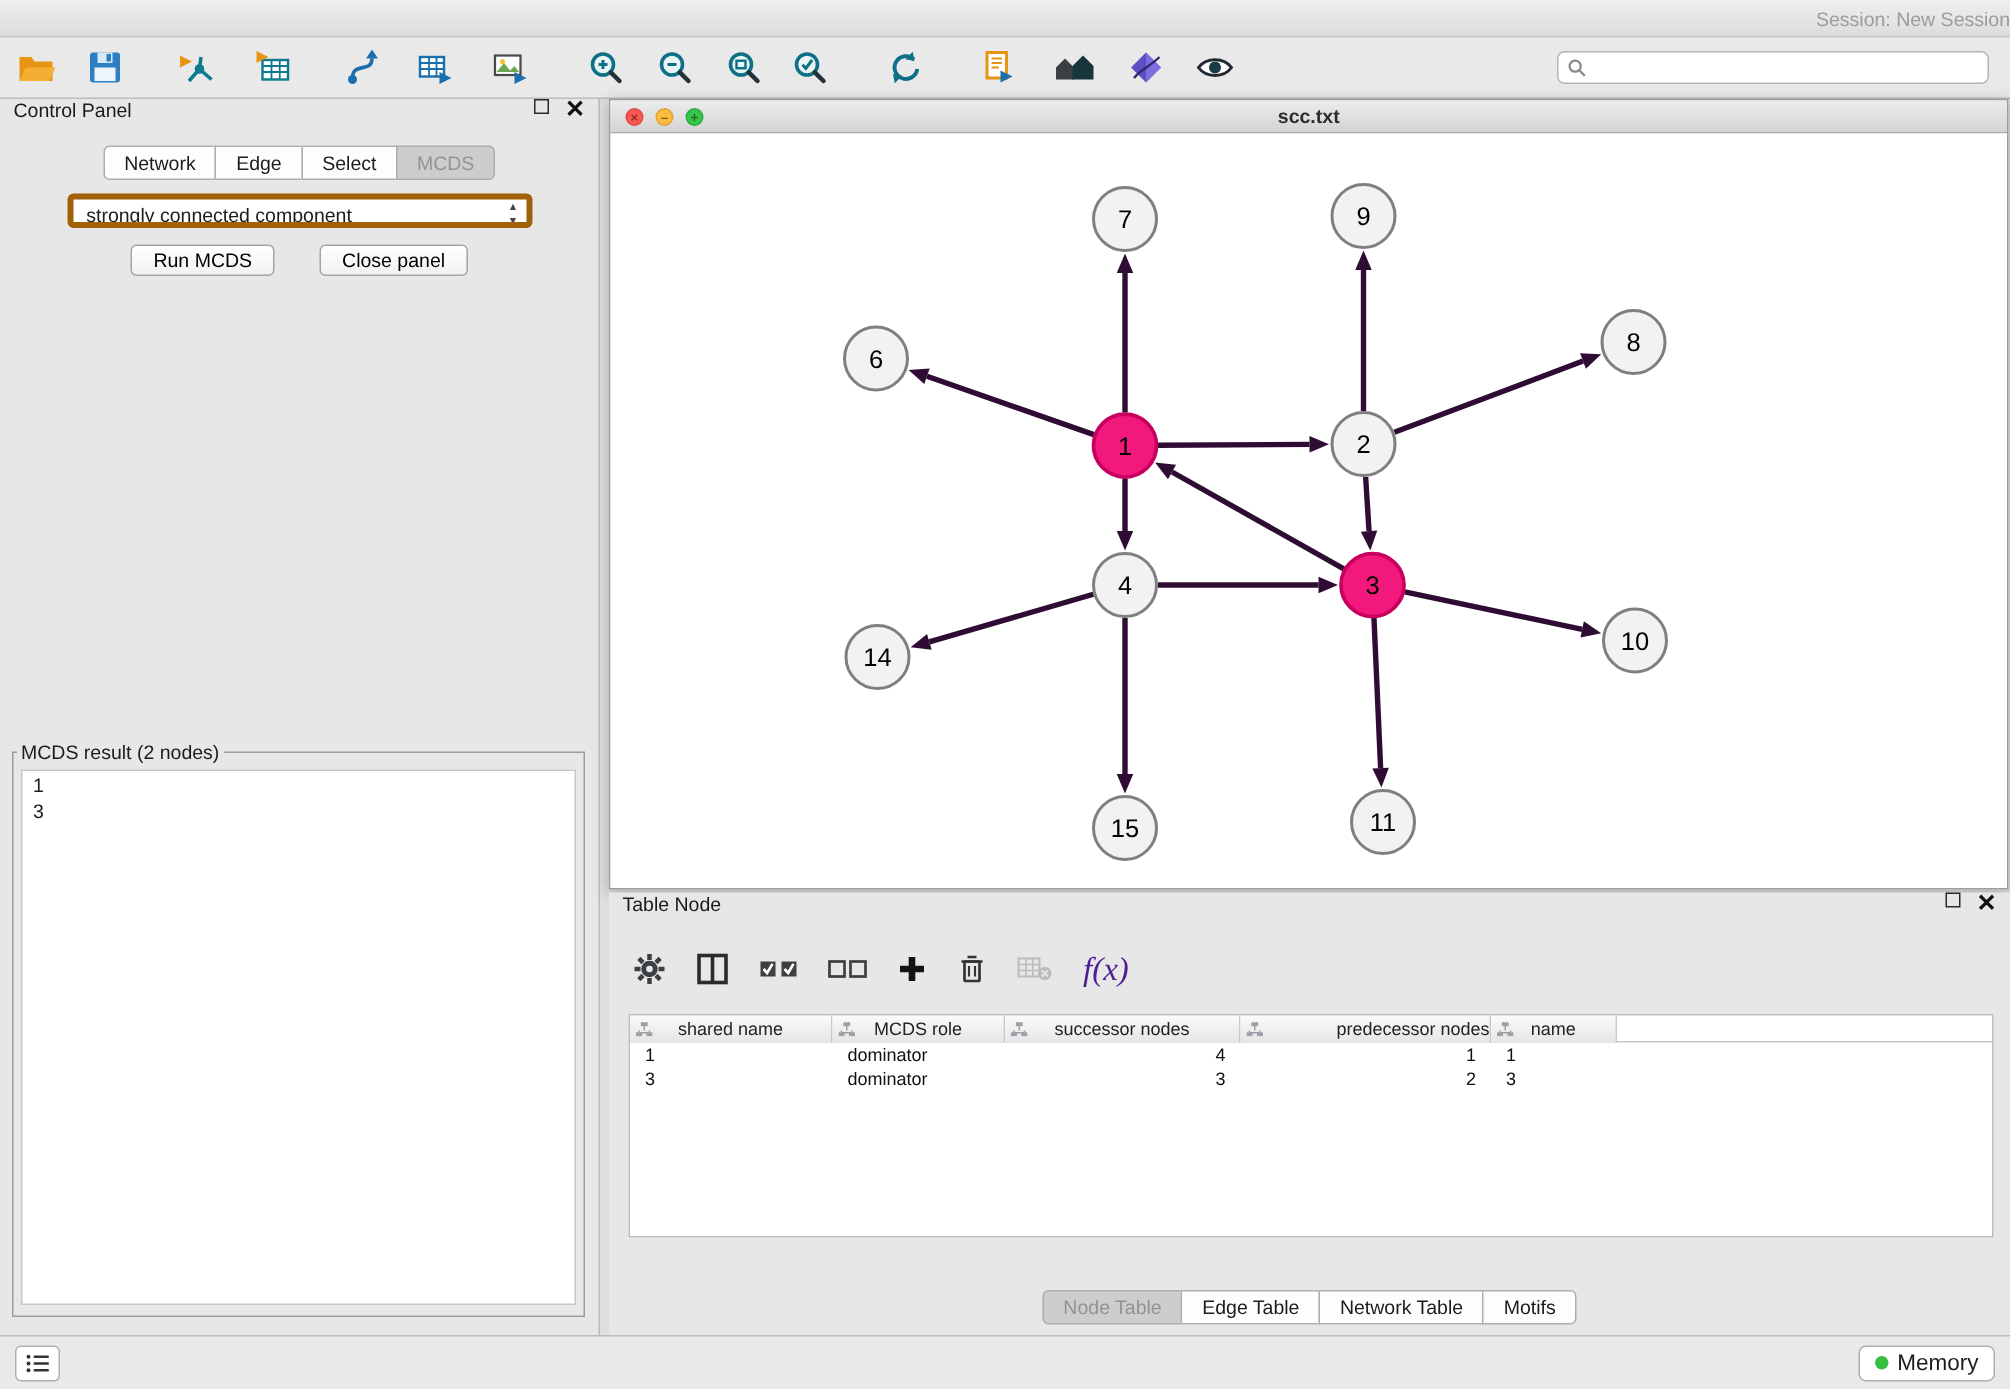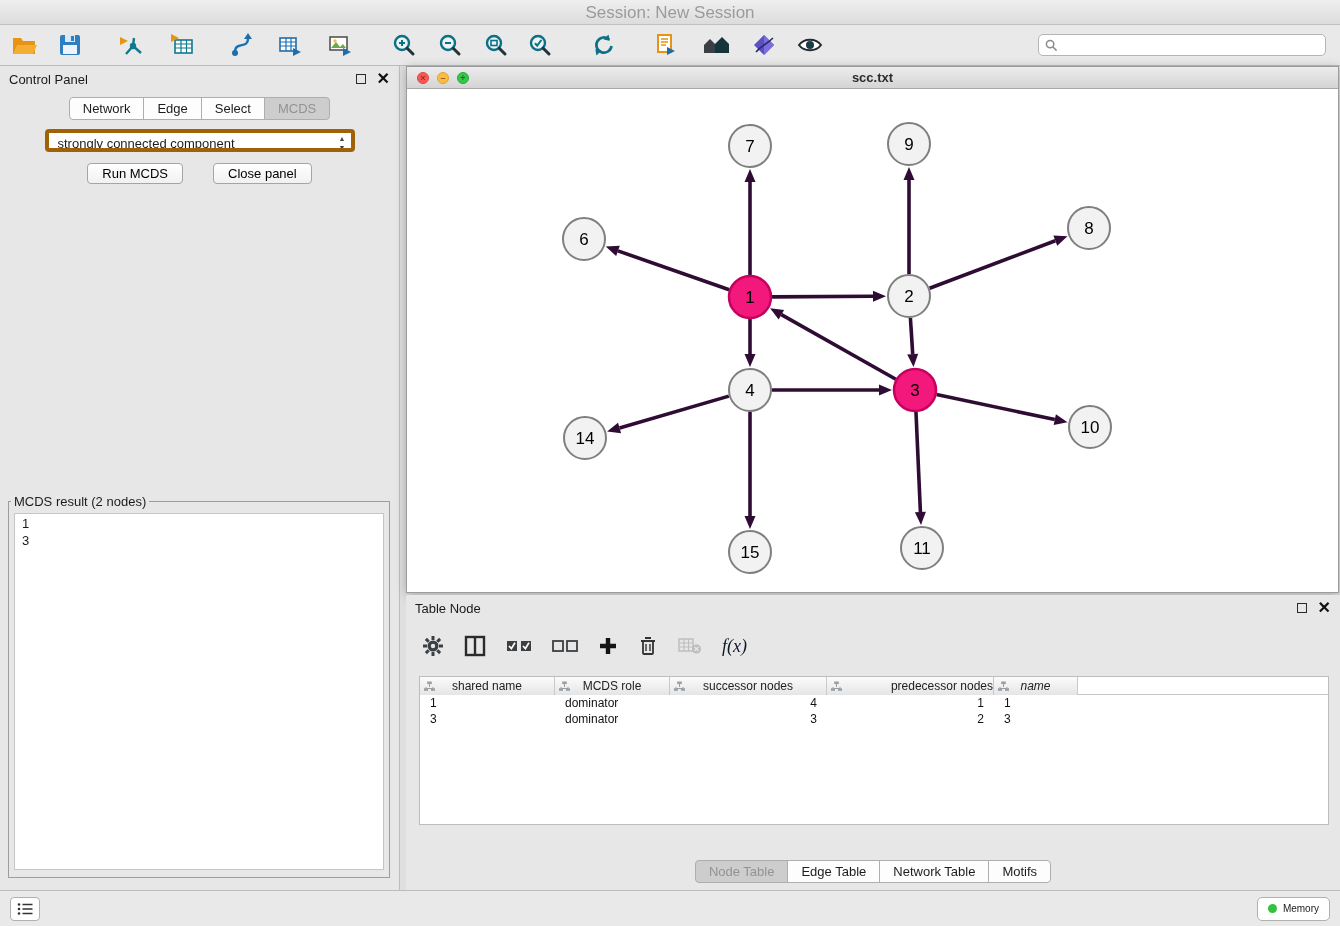--- a/index.html
+++ b/index.html
@@ -1,28 +1,28 @@
 <!DOCTYPE html>
 <html><head>
 <meta charset="utf-8">
 <style>
 *{margin:0;padding:0;box-sizing:border-box}
 html,body{width:1340px;height:926px;font-family:"Liberation Sans",sans-serif;background:#dfdfdf;overflow:hidden;position:relative;font-size:13px;color:#1c1c1c}
 
 
-.titlebar{position:absolute;left:0;top:0;width:1340px;height:25px;background:linear-gradient(#efefef,#dcdcdc);border-bottom:1px solid #c2c2c2;text-align:center;line-height:25px;font-size:17px;color:#9b9b9b}
+.titlebar{position:absolute;left:0;top:0;width:1340px;height:25px;background:linear-gradient(#efefef,#dcdcdc);border-bottom:1px solid #c2c2c2;text-align:right;line-height:25px;font-size:13px;color:#9b9b9b}
 
 
 .toolbar{position:absolute;left:0;top:25px;width:1340px;height:41px;background:#e9e9e9;border-bottom:1px solid #bcbcbc;display:flex;align-items:center}
 .tbtn{height:32px;min-width:28px;display:flex;align-items:center;justify-content:center;flex:0 0 auto;cursor:default}
 .search-wrap{margin-left:auto;margin-right:14px;width:288px;height:22px;background:#fff;border:1px solid #b5b5b5;border-radius:5px;display:flex;align-items:center;padding:0 6px}
 .search-wrap input{border:none;outline:none;flex:1;font-size:12px;font-family:"Liberation Sans",sans-serif;background:transparent}
 
 
-.panel-header{height:26px;display:flex;align-items:center;padding:0 9px;font-size:13px;color:#1a1a1a}
+.panel-header{height:26px;display:flex;padding:0 9px;font-size:13px;color:#1a1a1a}
 .panel-header .spacer{flex:1}
 .float-icon{width:10px;height:10px;border:1.5px solid #2a2a2a;margin-right:11px}
 .close-icon{font-size:16px;font-weight:bold;color:#111;line-height:1}
 
 
 .control-panel{position:absolute;left:0;top:66px;width:400px;height:824px;background:#e7e7e7;border-right:1px solid #bdbdbd}
 .cp-tabs{display:flex;justify-content:center;margin-top:5px}
 .seg-tab{border:1px solid #aeaeae;background:#fdfdfd;padding:3px 13px;font-size:13px;margin-left:-1px;cursor:default;color:#1c1c1c}
 .seg-tab:first-child{border-radius:4px 0 0 4px;margin-left:0}
 .seg-tab:last-child{border-radius:0 4px 4px 0}
@@ -45,33 +45,33 @@
 .light.red{background:#fc5754;border:1px solid #e14640}
 .light.yellow{background:#fdbc40;border:1px solid #e0a339}
 .light.green{background:#34c84a;border:1px solid #2aa93d}
 .nw-canvas{position:absolute;left:0;top:22px;width:931px;height:503px;background:#fff}
 svg text{font-family:"Liberation Sans",sans-serif}
 
 
 .table-panel{position:absolute;left:406px;top:595px;width:934px;height:295px;background:#e7e7e7}
 .tp-toolbar{display:flex;align-items:center;gap:20px;margin:10px 0 0 16px;height:30px}
 .tp-ic{display:flex;align-items:center;justify-content:center;cursor:default}
-.fx{font-family:"Liberation Serif",serif;font-style:italic;font-size:18px;color:#0f172a}
+.fx{font-family:"Liberation Serif",serif;font-style:italic;font-size:22px;color:#4c1d95}
 .tp-table{position:absolute;left:13px;top:81px;width:910px;height:149px;background:#fff;border:1px solid #bdbdbd;overflow:hidden}
 .thead{display:flex;height:18px;border-bottom:1px solid #c6c6c6}
 .th{position:relative;height:18px;border-right:1px solid #c9c9c9;background:linear-gradient(#fbfbfb,#e5e5e5);font-size:12px;line-height:18px;text-align:center;color:#222;cursor:default}
 .th .sort-ic{position:absolute;left:4px;top:4px}
 .tr{display:flex;height:16px;font-size:12px;line-height:16px;color:#111}
 .td{padding:0 10px;overflow:hidden;white-space:nowrap}
 .tp-tabs{position:absolute;left:0;right:0;bottom:7px;display:flex;justify-content:center}
 
 
 .statusbar{position:absolute;left:0;top:890px;width:1340px;height:36px;background:#e9e9e9;border-top:1px solid #bdbdbd;display:flex;align-items:center;padding:0 10px}
 .list-btn{width:30px;height:24px;background:#fff;border:1px solid #b0b0b0;border-radius:4px;display:flex;align-items:center;justify-content:center;cursor:default}
-.memory-btn{margin-left:auto;height:24px;background:#fff;border:1px solid #b0b0b0;border-radius:5px;display:flex;align-items:center;gap:6px;padding:0 10px;font-size:10px;cursor:default}
+.memory-btn{margin-left:auto;height:24px;background:#fff;border:1px solid #b0b0b0;border-radius:5px;display:flex;align-items:center;gap:6px;padding:0 10px;font-size:15px;cursor:default}
 .mem-dot{width:9px;height:9px;border-radius:50%;background:#35c13f}
 </style>
 </head>
 <body>
 
 <div class="titlebar">
   <span>Session: New Session</span>
 </div>
 
 <div class="toolbar">
@@ -397,21 +397,21 @@
             <rect x="3.2" y="0.5" width="4.6" height="2.6" fill="#9aa0a6"></rect>
             <rect x="0" y="7.2" width="4" height="2.6" fill="#9aa0a6"></rect>
             <rect x="7" y="7.2" width="4" height="2.6" fill="#9aa0a6"></rect>
           </svg><span>successor nodes</span></div>
         <div class="th" style="width: 167px; text-align: right;"><svg class="sort-ic" width="11" height="10" viewBox="0 0 11 10">
             <path d="M5.5 3v3M2 6v1M9 6v1M2 7.5h7" stroke="#9aa0a6" stroke-width="1" fill="none"></path>
             <rect x="3.2" y="0.5" width="4.6" height="2.6" fill="#9aa0a6"></rect>
             <rect x="0" y="7.2" width="4" height="2.6" fill="#9aa0a6"></rect>
             <rect x="7" y="7.2" width="4" height="2.6" fill="#9aa0a6"></rect>
           </svg><span>predecessor nodes</span></div>
-        <div class="th" style="width: 84px; font-style: italic;"><svg class="sort-ic" width="11" height="10" viewBox="0 0 11 10">
+        <div class="th" style="width: 84px;"><svg class="sort-ic" width="11" height="10" viewBox="0 0 11 10">
             <path d="M5.5 3v3M2 6v1M9 6v1M2 7.5h7" stroke="#9aa0a6" stroke-width="1" fill="none"></path>
             <rect x="3.2" y="0.5" width="4.6" height="2.6" fill="#9aa0a6"></rect>
             <rect x="0" y="7.2" width="4" height="2.6" fill="#9aa0a6"></rect>
             <rect x="7" y="7.2" width="4" height="2.6" fill="#9aa0a6"></rect>
           </svg><span>name</span></div>
       </div>
     <div id="tp-rows">
         <div class="tr">
           <div class="td" style="width: 135px; text-align: left;">1</div>
           <div class="td" style="width: 115px; text-align: left;">dominator</div>

